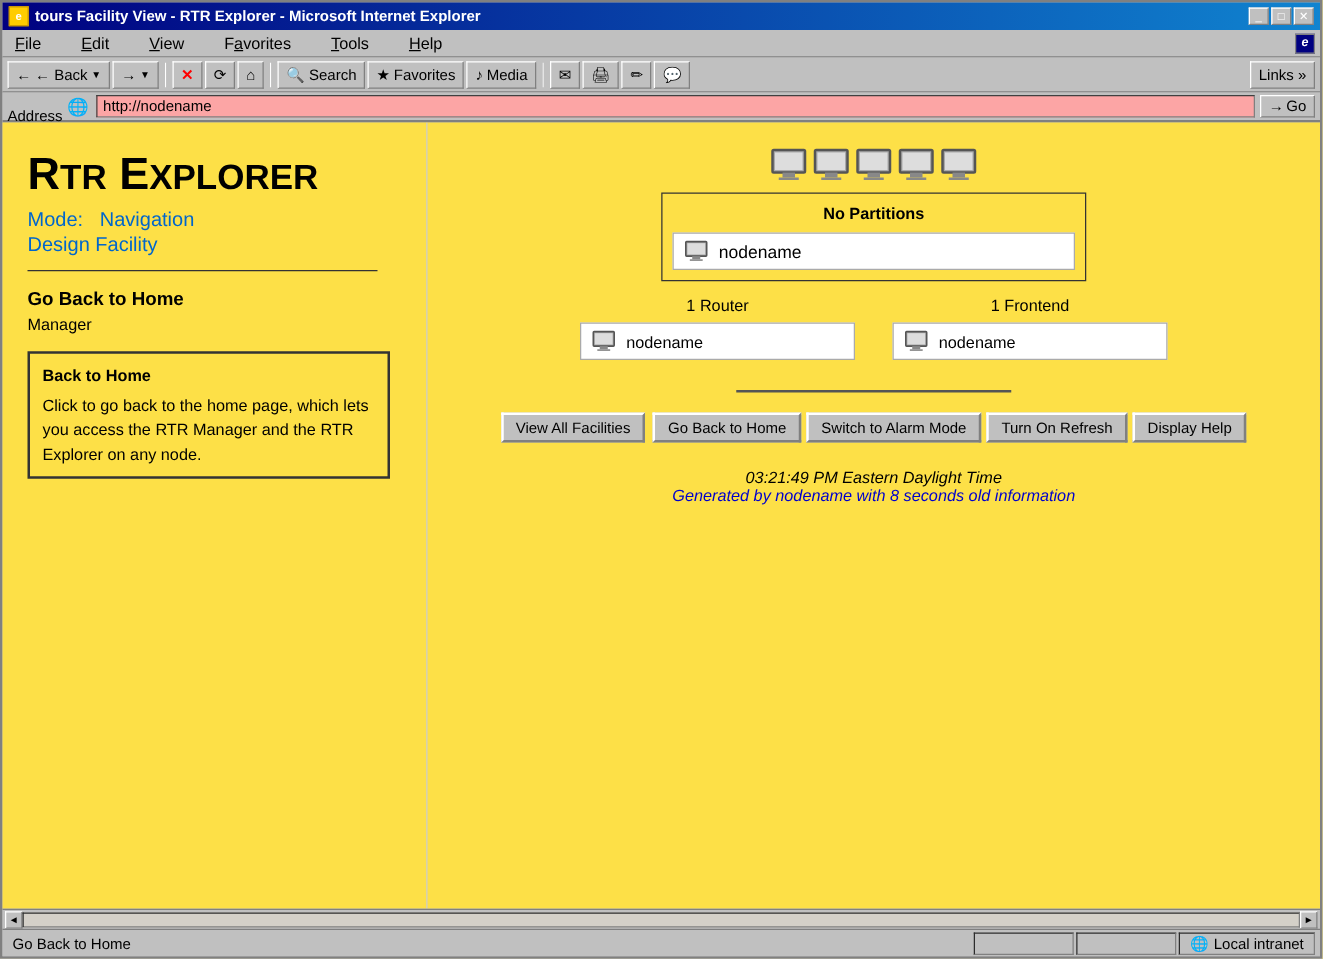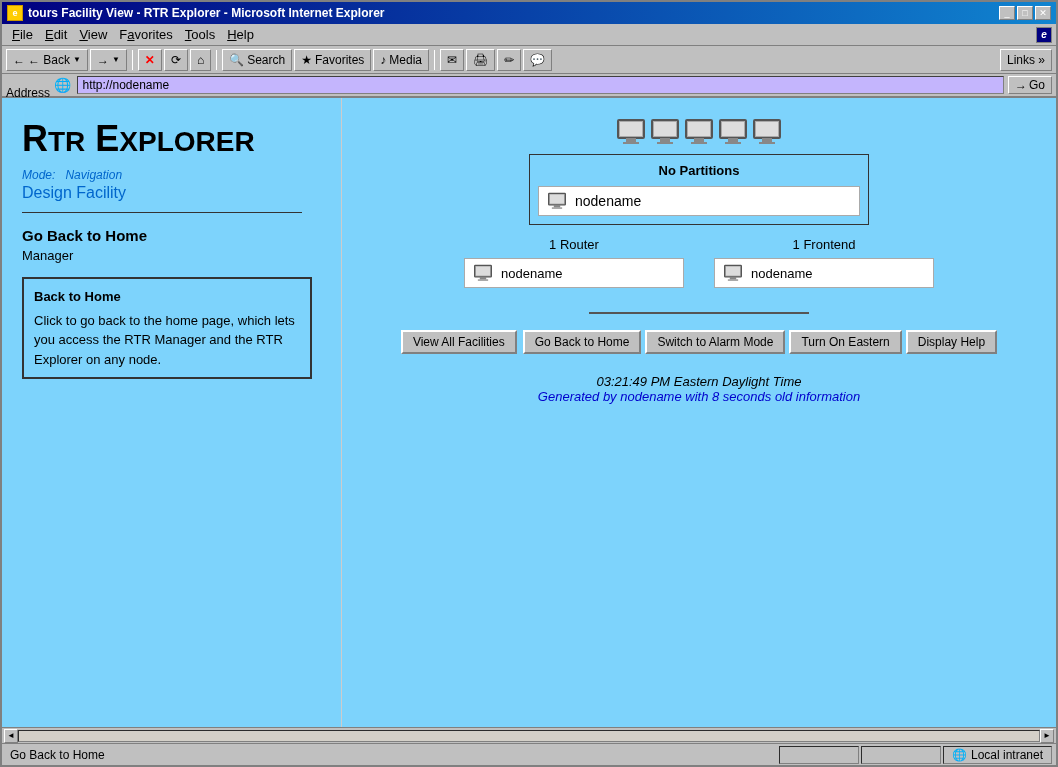--- a/index.html
+++ b/index.html
@@ -29,21 +29,21 @@
 
     
     .menu-bar {
       background: #c0c0c0;
       display: flex;
       align-items: center;
       height: 22px;
       padding: 0 4px;
       border-bottom: 1px solid #808080;
       flex-shrink: 0;
-      gap: 0;
+      gap: 20px;
     }
     .menu-item { padding: 2px 6px; font-size: 13px; cursor: pointer; }
     .menu-item u { text-decoration: underline; }
 
     
     .toolbar {
       background: #c0c0c0;
       display: flex;
       align-items: center;
       height: 28px;
@@ -80,37 +80,37 @@
     }
     .address-label { font-size: 12px; margin-top: 16px; }
     .address-input {
       flex: 1;
       height: 18px;
       border: 1px solid #808080;
       border-top-color: #404040;
       border-left-color: #404040;
       padding: 1px 4px;
       font-size: 12px;
-      background: #c4b5fd;
+      background: #fca5a5;
     }
     .go-btn {
       background: #c0c0c0;
       border: 1px solid #808080;
       border-top-color: #fff;
       border-left-color: #fff;
       padding: 1px 6px;
       font-size: 12px;
       cursor: pointer;
       display: flex; align-items: center; gap: 2px;
     }
 
     
     .content-area {
       flex: 1;
-      background: #7dd3fc;
+      background: #fde047;
       display: flex;
       overflow: hidden;
     }
 
     
     .left-panel {
       width: 340px;
       padding: 20px 20px;
       flex-shrink: 0;
       border-right: 1px solid #ccc;
@@ -365,21 +365,21 @@
       <span>Go</span>
     </button>
   </div>
 
   <div class="content-area">
 
     <div class="left-panel">
       <div class="app-title">
         <span style="font-size:36px; font-variant:small-caps;">R<span style="font-size:28px;">TR</span> E<span style="font-size:28px;">XPLORER</span></span>
       </div>
-      <div style="color:#0066cc; font-size:12px; margin-bottom:2px;font-style:italic;">
+      <div style="color:#0066cc; font-size:16px; margin-bottom:2px;">
         <span>Mode:</span>
         <span>&nbsp;</span>
         <span>Navigation</span>
       </div>
       <div style="color:#0066cc; font-size:16px; margin-bottom:10px;">Design Facility</div>
       <div class="left-divider"></div>
 
       <div class="action-title">Go Back to Home</div>
       <div class="action-label">Manager</div>
 
@@ -468,21 +468,21 @@
 
       <div class="divider-line"></div>
 
       <div class="action-buttons">
         <div>
           <button class="ie-button">View All Facilities</button>
         </div>
         <div class="btn-row">
           <button class="ie-button">Go Back to Home</button>
           <button class="ie-button">Switch to Alarm Mode</button>
-          <button class="ie-button">Turn On Eastern</button>
+          <button class="ie-button">Turn On Refresh</button>
           <button class="ie-button">Display Help</button>
         </div>
       </div>
 
       <div class="timestamp-area">
         <div class="timestamp-line">03:21:49 PM Eastern Daylight Time</div>
         <div class="generated-line">Generated by nodename with 8 seconds old information</div>
       </div>
 
     </div>

